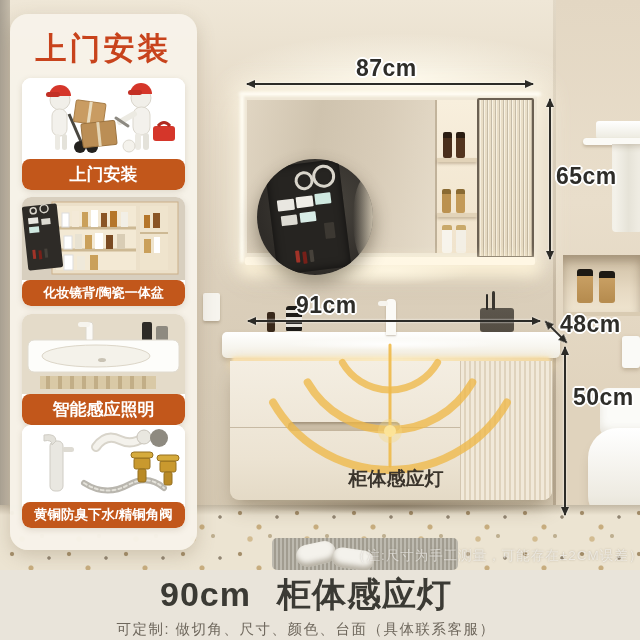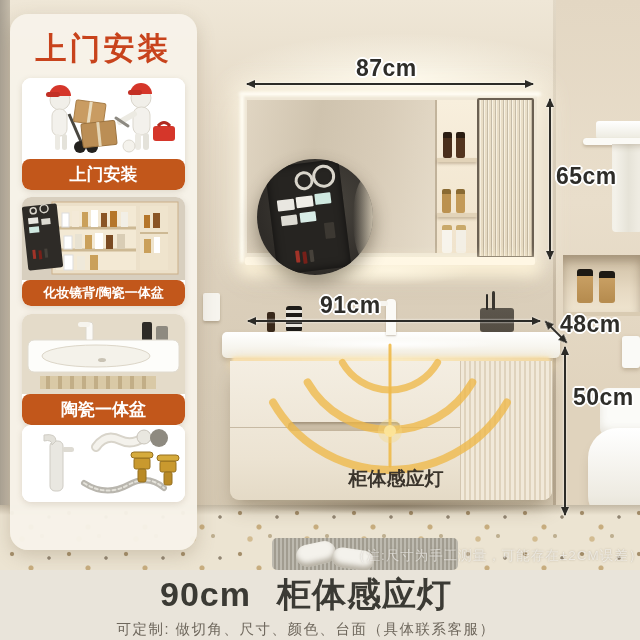--- a/index.html
+++ b/index.html
@@ -257,21 +257,21 @@
     </svg>
     <div class="sensor-label">柜体感应灯</div>
 
     <div class="h-arrow" style="left:247px;top:83px;width:286px;"></div>
     <div class="dim-label" style="left:356px;top:55px;">87cm</div>
 
     <div class="v-arrow" style="left:549px;top:99px;height:160px;"></div>
     <div class="dim-label" style="left:556px;top:163px;">65cm</div>
 
     <div class="h-arrow" style="left:248px;top:320px;width:292px;"></div>
-    <div class="dim-label" style="left:320px;top:292px;">91cm</div>
+    <div class="dim-label" style="left:296px;top:292px;">91cm</div>
 
     <div class="h-arrow" style="left:541px;top:331px;width:30px;transform:rotate(45deg);"></div>
     <div class="dim-label" style="left:560px;top:311px;">48cm</div>
 
     <div class="v-arrow" style="left:564px;top:347px;height:168px;"></div>
     <div class="dim-label" style="left:573px;top:384px;">50cm</div>
 
     <div class="note-watermark">（注:尺寸为手工测量，可能存在±2CM误差）</div>
   </div>
 
@@ -375,21 +375,21 @@
             <line x1="38" y1="62" x2="38" y2="75"></line>
           <line x1="50" y1="62" x2="50" y2="75"></line>
             <line x1="62" y1="62" x2="62" y2="75"></line>
           <line x1="74" y1="62" x2="74" y2="75"></line>
             <line x1="86" y1="62" x2="86" y2="75"></line>
           <line x1="98" y1="62" x2="98" y2="75"></line>
             <line x1="110" y1="62" x2="110" y2="75"></line>
           <line x1="122" y1="62" x2="122" y2="75"></line>
         </g>
       </svg>
-      <div class="banner" style="font-size:17px;">陶瓷一体盆</div>
+      <div class="banner" style="font-size:17px;">智能感应照明</div>
     </div>
 
     <div class="card" style="top:411px;">
       <svg class="img" viewBox="0 0 163 77" height="77">
         <rect width="163" height="77" fill="#ffffff"></rect>
         <rect x="28" y="16" width="13" height="50" rx="5" fill="#e9e7e1" stroke="#cfccc4"></rect>
         <path d="M 34 16 q 0 -8 -12 -6 l 0 6 q 8 -2 8 4 z" fill="#e3e1da" stroke="#cfccc4"></path>
         <rect x="40" y="22" width="12" height="5" rx="2.5" fill="#dedbd3"></rect>
         <path d="M 74 22 q 10 -14 24 -7 q 12 6 24 -3" fill="none" stroke="#d8d4ca" stroke-width="10" stroke-linecap="round"></path>
         <path d="M 74 22 q 10 -14 24 -7 q 12 6 24 -3" fill="none" stroke="#f4f2ec" stroke-width="6" stroke-linecap="round"></path>
@@ -401,20 +401,21 @@
           <rect x="112" y="33" width="16" height="11" rx="2" fill="#c9992e" stroke="#96701f"></rect>
           <rect x="116" y="44" width="8" height="13" rx="2" fill="#b98a26" stroke="#96701f"></rect>
           <rect x="109" y="27" width="22" height="6" rx="3" fill="#d6ab3c" stroke="#96701f"></rect>
         </g>
         <g>
           <rect x="138" y="36" width="16" height="11" rx="2" fill="#c9992e" stroke="#96701f"></rect>
           <rect x="142" y="47" width="8" height="13" rx="2" fill="#b98a26" stroke="#96701f"></rect>
           <rect x="135" y="30" width="22" height="6" rx="3" fill="#d6ab3c" stroke="#96701f"></rect>
         </g>
       </svg>
+      <div class="banner" style="font-size:13.5px;">黄铜防臭下水/精铜角阀</div>
     </div>
   </div>
 
   <div class="footer">
     <div class="title-row">
       <span class="t-size">90cm</span>
       <span class="t-name">柜体感应灯</span>
     </div>
     <div class="subtitle">可定制: 做切角、尺寸、颜色、台面（具体联系客服）</div>
   </div>

